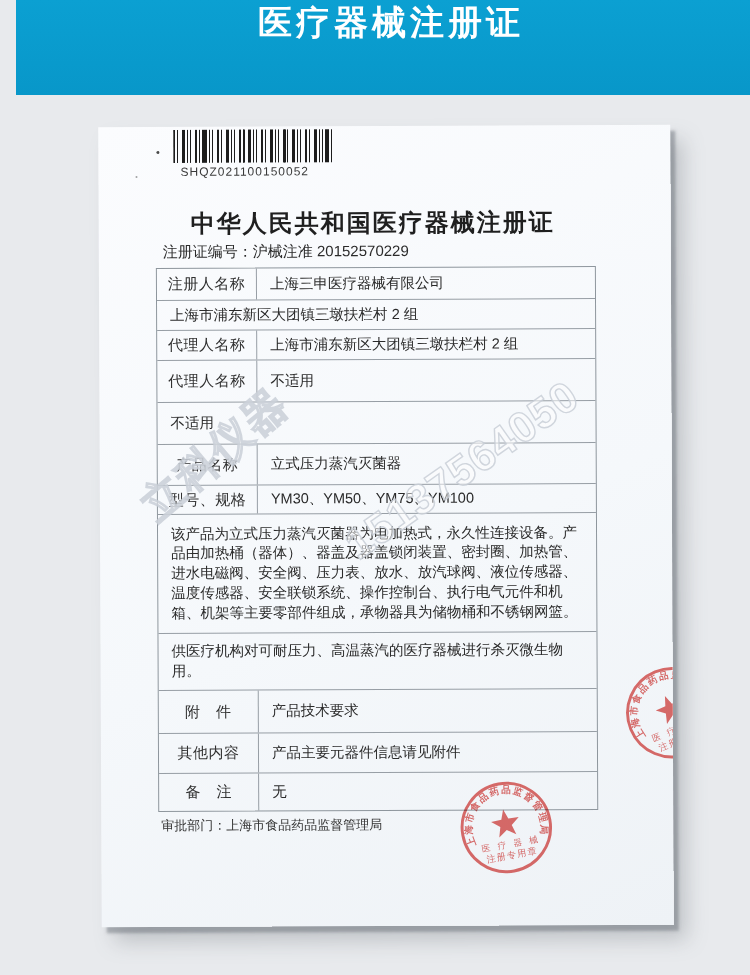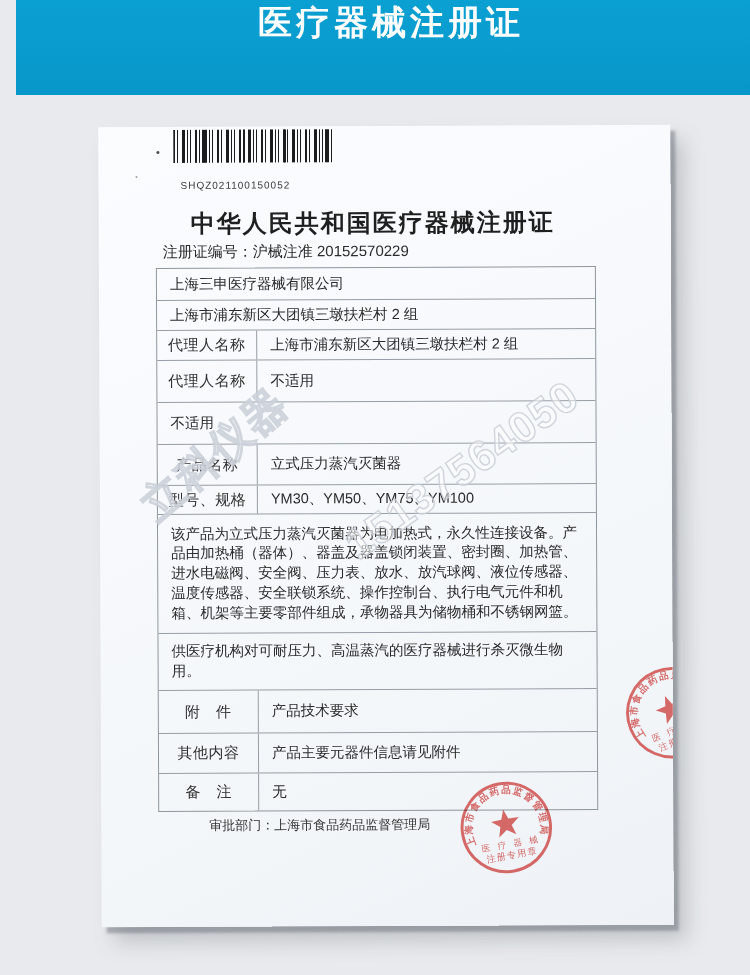--- a/index.html
+++ b/index.html
@@ -48,21 +48,21 @@
     background:
       repeating-linear-gradient(90deg,
         #1c1c1c 0 2px, transparent 2px 4px,
         #1c1c1c 4px 5px, transparent 5px 9px,
         #1c1c1c 9px 12px, transparent 12px 14px,
         #1c1c1c 14px 15px, transparent 15px 17px,
         #1c1c1c 17px 18px, transparent 18px 22px);
   }
   .bars::after{ content:""; display:block; height:33px; margin-top:-33px;
       background:repeating-linear-gradient(90deg, transparent 0 29px, #1c1c1c 29px 31px, transparent 31px 41px);}
-  .code { font-size:10px; letter-spacing:1px; color:#3a3a3a; padding-left:7px; margin-top:17px; }
+  .code { font-size:12px; letter-spacing:1px; color:#3a3a3a; padding-left:7px; margin-top:2px; }
   
   .doc-title {
     position:absolute; left:0; top:81px; width:572px; padding-right:24px;
     text-align:center; font-family:"Liberation Serif","DejaVu Serif",serif;
     font-size:24px; font-weight:bold; letter-spacing:2px; color:#1f1f1f; z-index:2;
   }
   .reg-line { position:absolute; left:64px; top:116px; font-size:15px; color:#2b2b2b; z-index:2; }
   
   .cert-table {
     position:absolute; left:57px; top:141px; width:440px;
@@ -79,21 +79,21 @@
   .cell { display:flex; align-items:center; }
   .cell.label {
     width:100px; justify-content:center; text-align:center;
     border-right:1px solid #979ea5; font-size:15px; color:#303030; letter-spacing:.5px;
     flex-shrink:0;
   }
   .cell.value {
     flex:1; padding:2px 10px 2px 13px; font-size:14.5px; line-height:19.8px; color:#2a2a2a;
   }
   
-  .foot-dept { position:absolute; left:60px; top:690px; font-size:13px; color:#333; z-index:2;margin-left:48px; }
+  .foot-dept { position:absolute; left:60px; top:690px; font-size:13px; color:#333; z-index:2; }
   .foot-dates { position:absolute; left:320px; top:689px; font-size:13px; color:#333; line-height:21.5px; z-index:2; }
   
   .stamp {
     position:absolute; z-index:4;
     mix-blend-mode:multiply; opacity:.85;
   }
   .stamp-a { left:341px; top:650px; width:128px; height:104px; transform:rotate(-10deg); }
   .stamp-b { left:507px; top:536px; width:128px; height:104px; transform:rotate(-22deg); }
   .stamp .ring { fill:none; stroke:#dc5350; stroke-width:3.4px; }
   .stamp .star { fill:#dc5350; }
@@ -120,20 +120,21 @@
   <div class="barcode">
     <div class="bars"></div>
     <div class="code">SHQZ021100150052</div>
   </div>
 
   <h2 class="doc-title">中华人民共和国医疗器械注册证</h2>
   <div class="reg-line">注册证编号：沪械注准 20152570229</div>
 
   <div class="cert-table">
     <div class="row">
+      <div class="cell label">注册人名称</div>
       <div class="cell value">上海三申医疗器械有限公司</div>
     </div>
     <div class="row">
       <div class="cell value">上海市浦东新区大团镇三墩扶栏村 2 组</div>
     </div>
     <div class="row">
       <div class="cell label">代理人名称</div>
       <div class="cell value">上海市浦东新区大团镇三墩扶栏村 2 组</div>
     </div>
     <div class="row">

